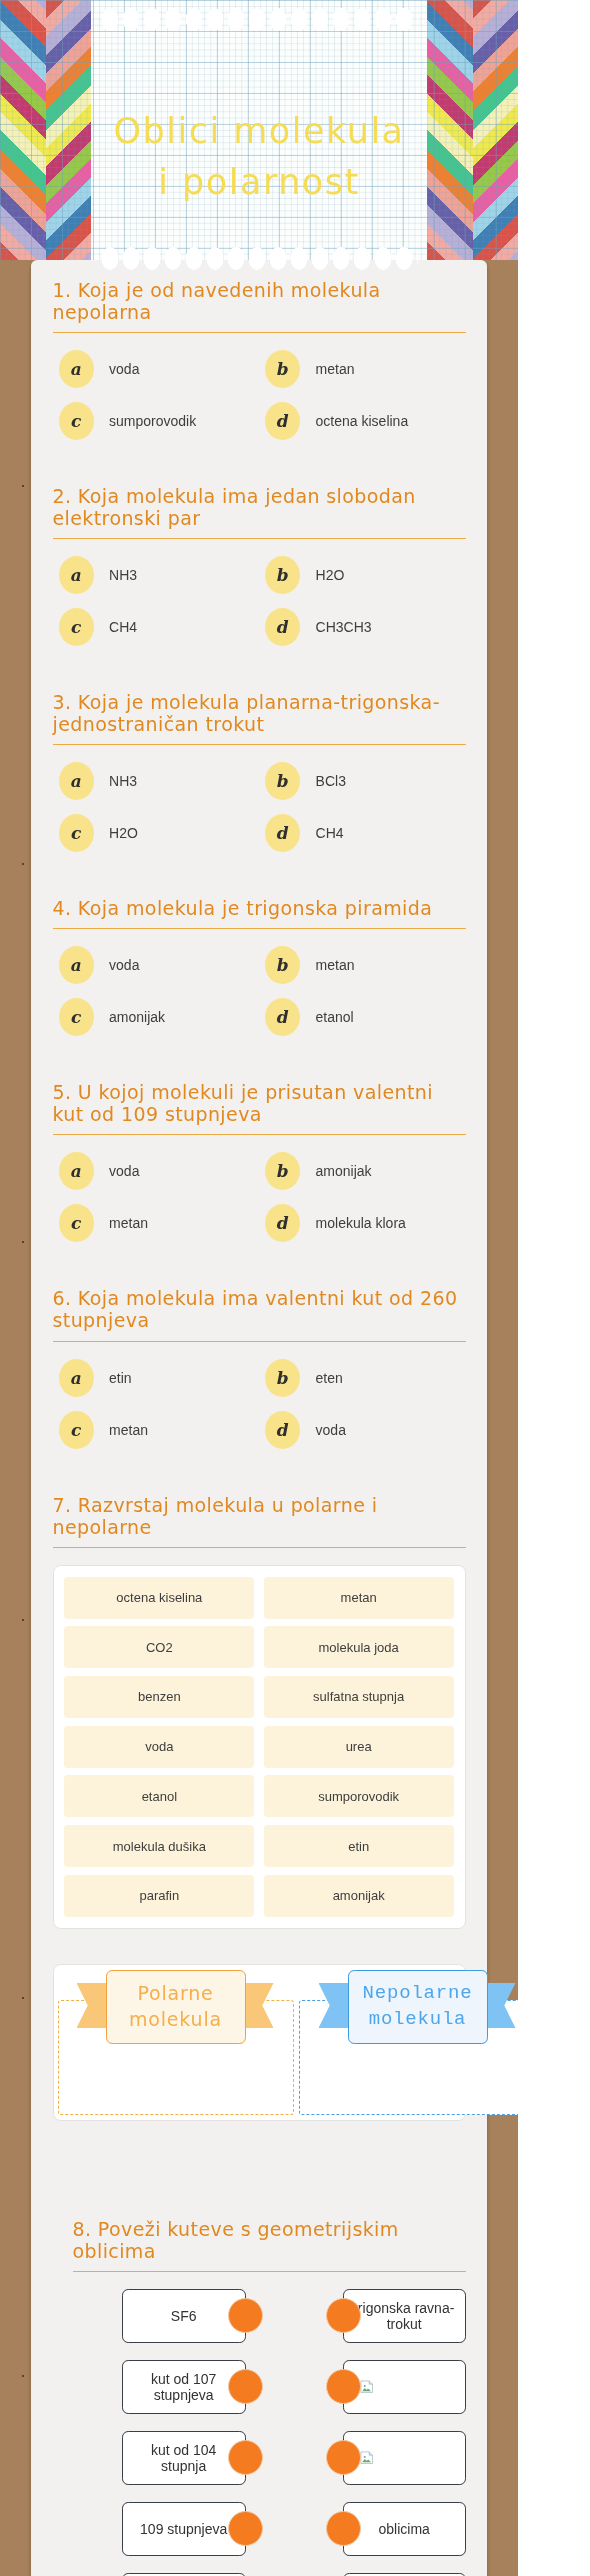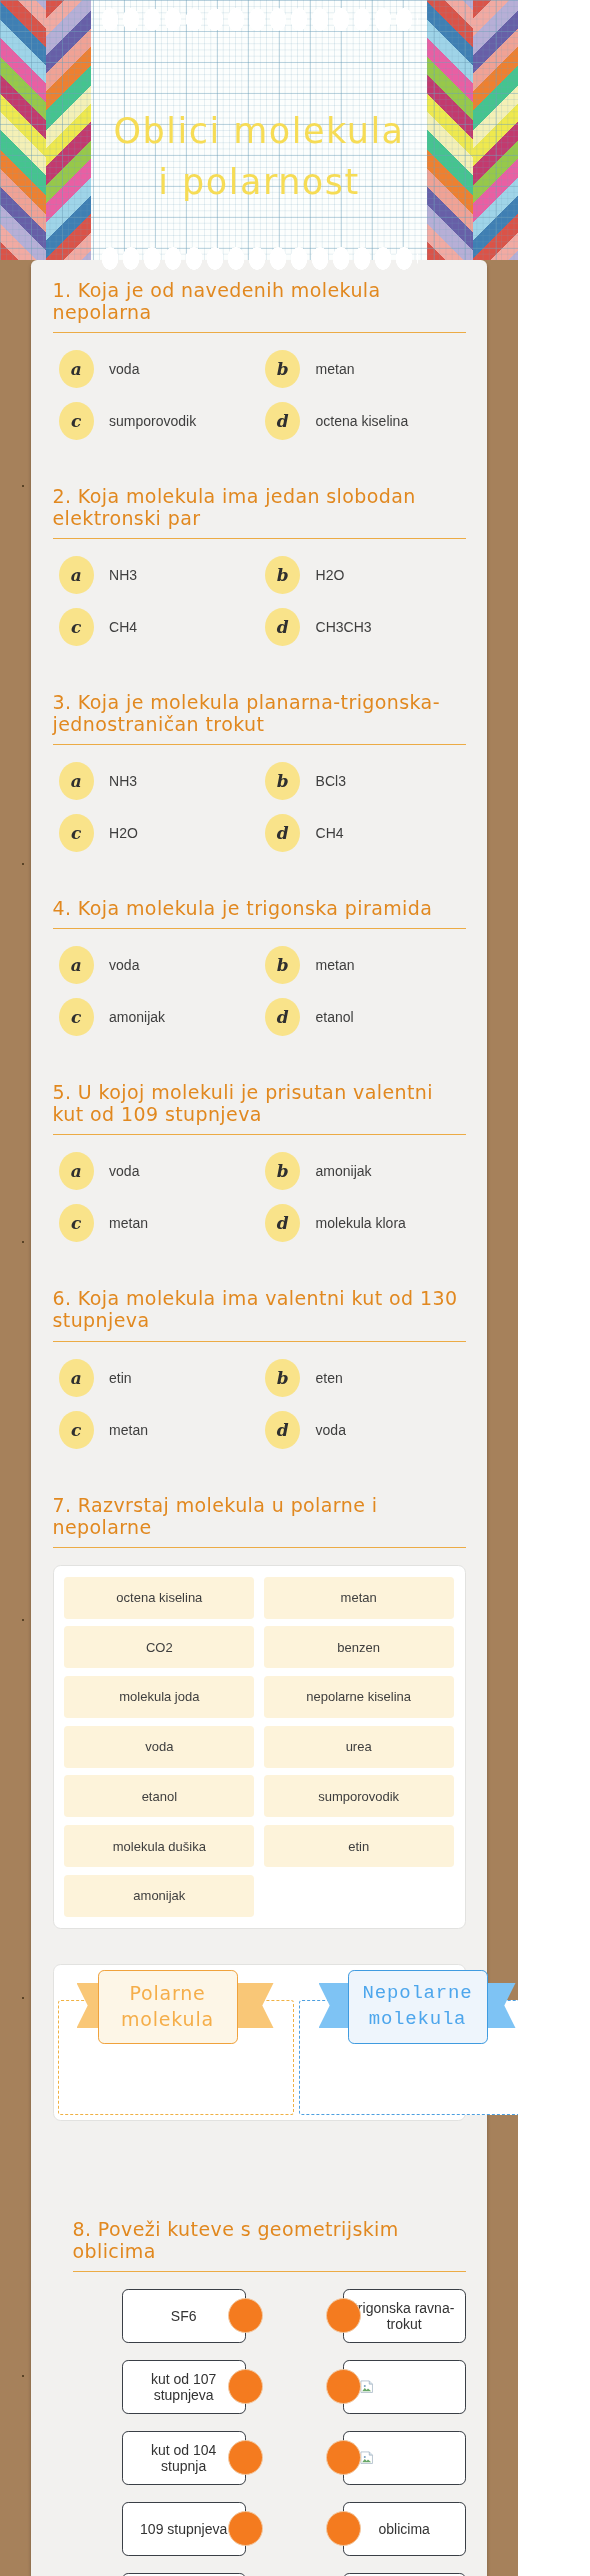--- a/index.html
+++ b/index.html
@@ -74,21 +74,21 @@
   .zone{position:absolute;top:35px;height:113px;border-radius:3.1px;background:#fff;}
   .zone.polar{left:4.6px;width:234px;border:1.5px dashed #f0b143;}
   .zone.nonpolar{left:245px;width:237px;border:1.5px dashed #4d9fe0;}
   .tail{position:absolute;top:18.5px;height:45px;z-index:1;}
   .tail.o{background:#f9c777;} .tail.bl{background:#7ec3f4;}
   .tail.tl{clip-path:polygon(0 0,100% 0,100% 100%,0 100%,28% 50%);}
   .tail.tr{clip-path:polygon(0 0,100% 0,72% 50%,100% 100%,0 100%);}
   .ribbon-box{position:absolute;top:5.4px;width:138px;height:72px;z-index:2;border-radius:6.2px;
     display:flex;align-items:center;justify-content:center;text-align:center;
     font-family:"DejaVu Sans",sans-serif;font-size:19px;line-height:1.35;letter-spacing:0.8px;}
-  .ribbon-box.o{left:44px;background:#fdf6e7;border:1.5px solid #f0a23c;color:#f5ae4a;}
+  .ribbon-box.o{left:52px;background:#fdf6e7;border:1.5px solid #f0a23c;color:#f5ae4a;}
   .ribbon-box.bl{left:294px;background:#eef5fc;border:1.5px solid #3f9be0;color:#4da6ec;font-family:Liberation Mono, monospace;}
 
   
   .q.match{margin-top:97px;margin-left:20px;}
   .match-rows{margin-top:17px;}
   .match-row{display:flex;margin-left:49px;margin-bottom:17px;}
   .m-box{position:relative;background:#fff;border:0.8px solid #3a3f46;border-radius:6.2px;
     min-height:54px;display:flex;align-items:center;justify-content:center;
     text-align:center;font-size:14px;color:#333;padding:4.6px 7.7px;box-sizing:border-box;}
   .m-left{width:146px;justify-content:center;}
@@ -269,21 +269,21 @@
         <div class="opt">
           <span class="bubble">
               <i>d</i>
             </span>
           <span class="opt-label">molekula klora</span>
           </div>
       </div>
     </section>
 
     <section class="q">
-      <h2 class="q-title">6. Koja molekula ima valentni kut od 130 stupnjeva</h2>
+      <h2 class="q-title">6. Koja molekula ima valentni kut od 260 stupnjeva</h2>
       <div class="q-line"></div>
       <div class="opts">
         <div class="opt">
           <span class="bubble">
               <i>a</i>
             </span>
           <span class="opt-label">etin</span>
           </div>
         <div class="opt">
           <span class="bubble">
@@ -307,29 +307,30 @@
     </section>
 
     <section class="q">
       <h2 class="q-title">7. Razvrstaj molekula u polarne i nepolarne</h2>
       <div class="q-line"></div>
 
       <div class="items-card">
         <div class="item">octena kiselina</div>
         <div class="item">metan</div>
         <div class="item">CO2</div>
+        <div class="item">molekula joda</div>
         <div class="item">benzen</div>
-        <div class="item">molekula joda</div>
-        <div class="item">nepolarne kiselina</div>
+        <div class="item">sulfatna stupnja</div>
         <div class="item">voda</div>
         <div class="item">urea</div>
         <div class="item">etanol</div>
         <div class="item">sumporovodik</div>
         <div class="item">molekula dušika</div>
         <div class="item">etin</div>
+        <div class="item">parafin</div>
         <div class="item">amonijak</div>
       </div>
 
       <div class="zones-card">
         <div class="zone polar"></div>
         <div class="zone nonpolar"></div>
         <span class="tail o tl" style="left:23px;width:40px;"></span>
         <span class="tail o tr" style="left:180px;width:40px;"></span>
         <div class="ribbon-box o">Polarne molekula</div>
         <span class="tail bl tl" style="left:265px;width:40px;"></span>

